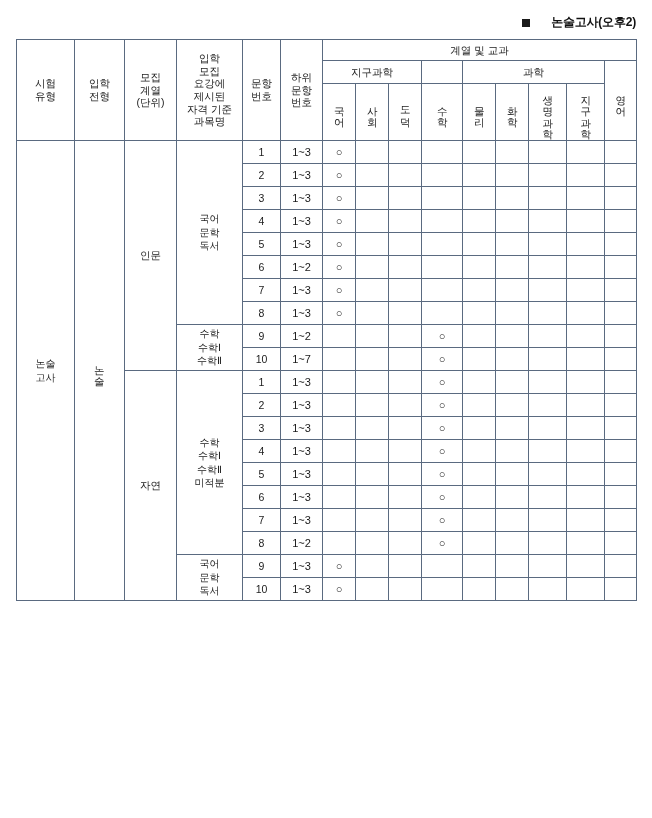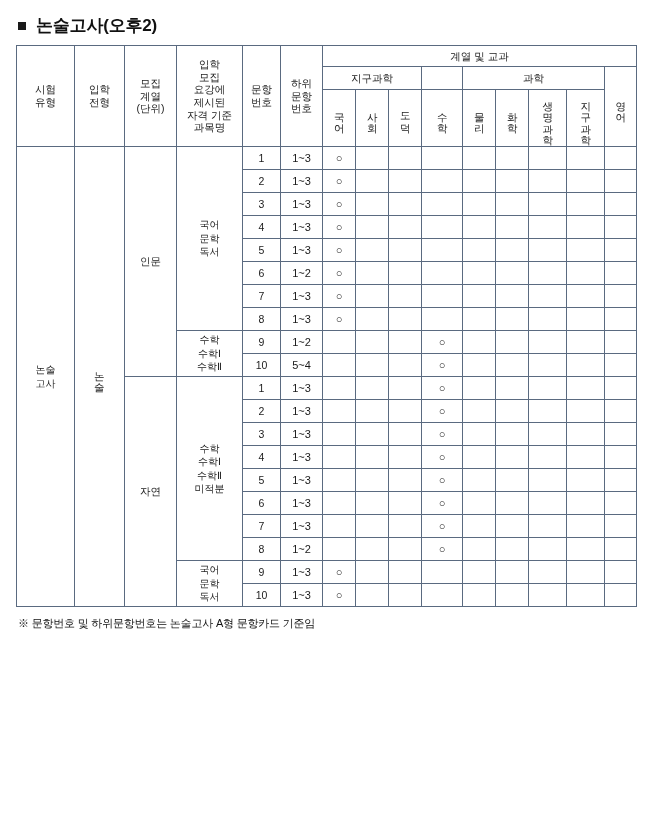--- a/index.html
+++ b/index.html
@@ -15,28 +15,29 @@
     -webkit-font-smoothing: antialiased;
   }
   .page {
     position: relative;
     width: 652px;
     height: 818px;
     box-sizing: border-box;
     padding: 10px 16px 0 16px;
   }
   .doc-title {
-    font-size: 17px;
+    font-size: 12px;
     font-weight: bold;
     color: #111;
     margin: 4px 0 8px 2px;
     letter-spacing: -0.2px;
     display: flex;
     align-items: center;
-    gap: 10px;
+    gap: 21px;
+    justify-content: flex-end;
   }
   .bullet-square {
     display: inline-block;
     width: 8px;
     height: 8px;
     background: #1a1a1a;
   }
   table.grid {
     border-collapse: collapse;
     table-layout: fixed;
@@ -292,21 +293,21 @@
           <td></td>
           <td><span class="mark">○</span></td>
           <td></td>
           <td></td>
           <td></td>
           <td></td>
           <td></td>
         </tr>
         <tr>
           <td class="num-cell">10</td>
-          <td class="sub-cell">5~4</td>
+          <td class="sub-cell">1~7</td>
           <td></td>
           <td></td>
           <td></td>
           <td><span class="mark">○</span></td>
           <td></td>
           <td></td>
           <td></td>
           <td></td>
           <td></td>
         </tr>
@@ -444,15 +445,14 @@
           <td></td>
           <td></td>
           <td></td>
           <td></td>
           <td></td>
           <td></td>
         </tr>
       </tbody>
   </table>
 
-  <div class="footnote">※ 문항번호 및 하위문항번호는 논술고사 A형 문항카드 기준임</div>
 
 </div>
 
 </body></html>

